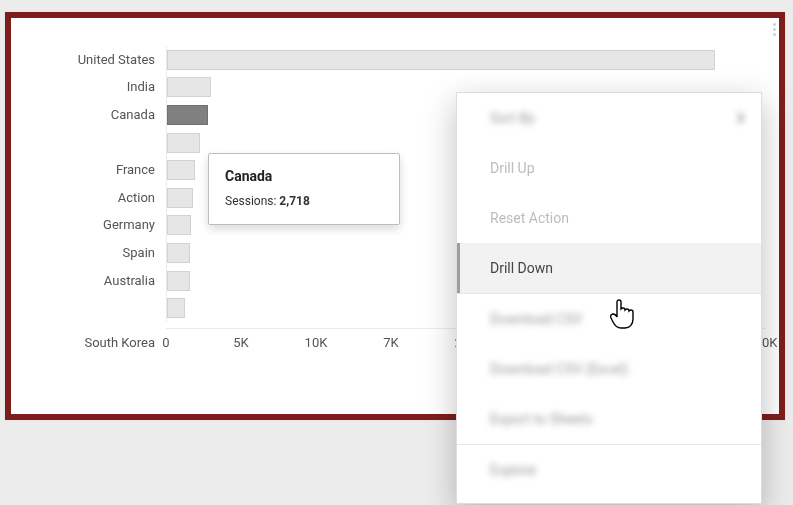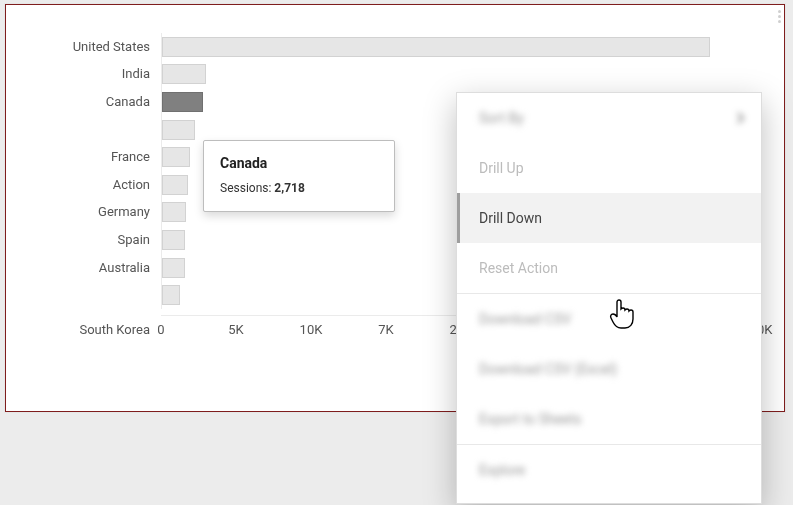--- a/index.html
+++ b/index.html
@@ -7,25 +7,25 @@
     font-family: -apple-system, BlinkMacSystemFont, "Segoe UI", Roboto, Arial, sans-serif;
     background: #ececec;
     width: 793px;
     height: 505px;
     position: relative;
     overflow: hidden;
   }
   .chart-card {
     position: absolute;
     left: 5px;
-    top: 4px;
+    top: 12px;
     width: 780px;
     height: 408px;
     background: #fff;
-    border: 1px solid #7f1d1d;
+    border: 6px solid #7f1d1d;
     box-shadow: 0 0 0 1px rgba(0,0,0,0.02);
   }
   .chart-area {
     position: absolute;
     left: 0;
     top: 28px;
     width: 100%;
     height: 316px;
   }
   .y-labels {
@@ -110,21 +110,21 @@
     height: 412px;
     background: #fff;
     border: 1px solid #ddd;
     box-shadow: 0 10px 30px rgba(0,0,0,0.25);
     z-index: 20;
   }
   .menu-item {
     position: relative;
     height: 50px;
     line-height: 50px;
-    padding: 0 22px;
+    padding: 0 33px;
     font-size: 14px;
     color: #444;
     cursor: pointer;
   }
   .menu-item.disabled { color: #bcbcbc; cursor: default; }
   .menu-item.highlight { background: #f2f2f2; }
   .menu-item.highlight::before {
     content: "";
     position: absolute;
     left: 0; top: 0;
@@ -226,22 +226,22 @@
       <span class="tooltip-val">2,718</span>
     </div>
   </div>
 </div>
 
 <div class="menu">
     <div class="menu-item"><span class="blurred">Sort By</span><svg width="8" height="12" viewBox="0 0 8 12" class="menu-caret blurred">
         <path d="M1 1 L6 6 L1 11" fill="none" stroke="#555" stroke-width="1.5"></path>
       </svg></div>
     <div class="menu-item disabled"><span>Drill Up</span></div>
+    <div class="menu-item disabled"><span>Reset Action</span></div>
     <div class="menu-item highlight"><span>Drill Down</span></div>
-    <div class="menu-item disabled"><span>Reset Action</span></div>
     <div class="menu-sep"></div>
     <div class="menu-item"><span class="blurred">Download CSV</span></div>
     <div class="menu-item"><span class="blurred">Download CSV (Excel)</span></div>
     <div class="menu-item"><span class="blurred">Export to Sheets</span></div>
     <div class="menu-sep"></div>
     <div class="menu-item"><span class="blurred">Explore</span></div>
   </div>
 
 <svg class="cursor-hand" width="28" height="32" viewBox="0 0 28 32">
   <path d="M8 3 C8 1.5 9 1 10 1 C11 1 12 1.5 12 3 L12 10 C12 10 13 9 14 9 C15 9 16 10 16 11 C16 11 17 10 18 10 C19 10 20 11 20 12 C20 12 21 11 22 11 C23 11 24 12 24 13 L24 20 C24 25 21 29 16 29 L12 29 C9 29 6 27 4 23 L2 19 C1 17 2 15 4 15 C6 15 7 16 8 18 Z" fill="#fff" stroke="#000" stroke-width="1.4"></path>

